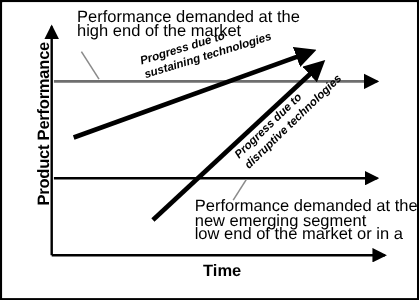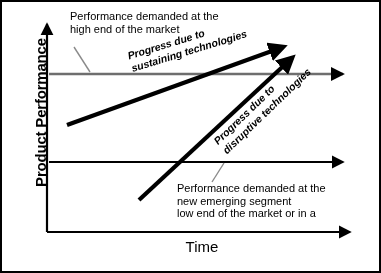--- a/index.html
+++ b/index.html
@@ -48,26 +48,26 @@
     letter-spacing: -0.2px;
     white-space: nowrap;
   }
   .xlabel {
     position: absolute;
     left: 100px;
     top: 236px;
     width: 200px;
     text-align: center;
     font-size: 15px;
-    font-weight: normal;
+    font-weight: bold;
     color: #000000;
   }
   .annotation {
     position: absolute;
-    font-size: 11px;
+    font-size: 15px;
     line-height: 12.5px;
     color: #000000;
     white-space: nowrap;
   }
   .annotation-top {
     left: 68px;
     top: 8px;
   }
   .annotation-bottom {
     left: 175px;

